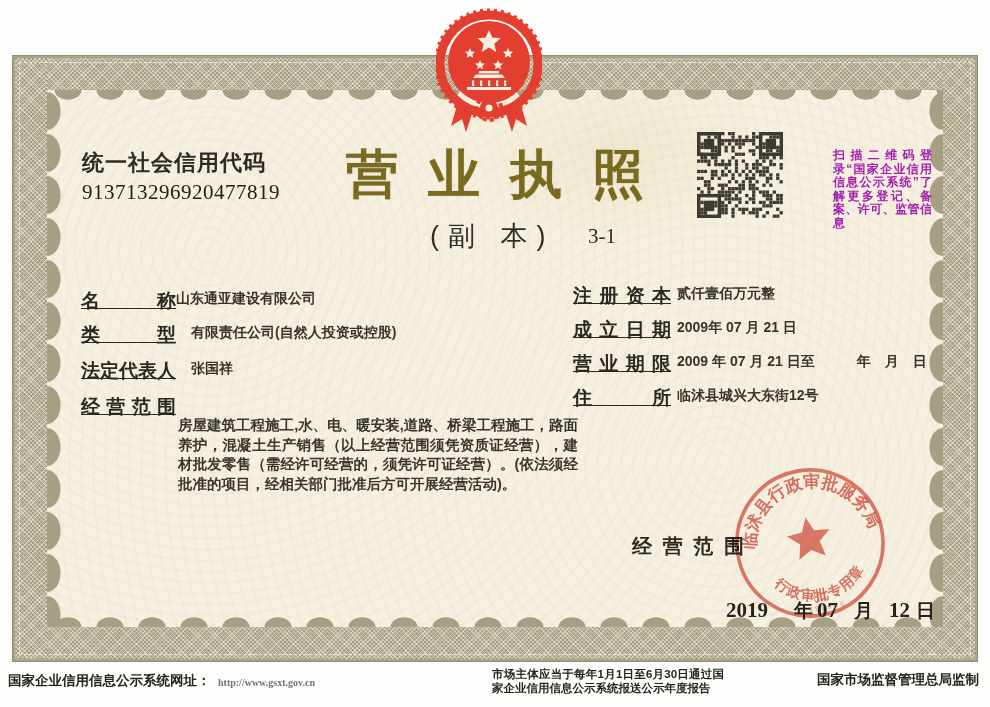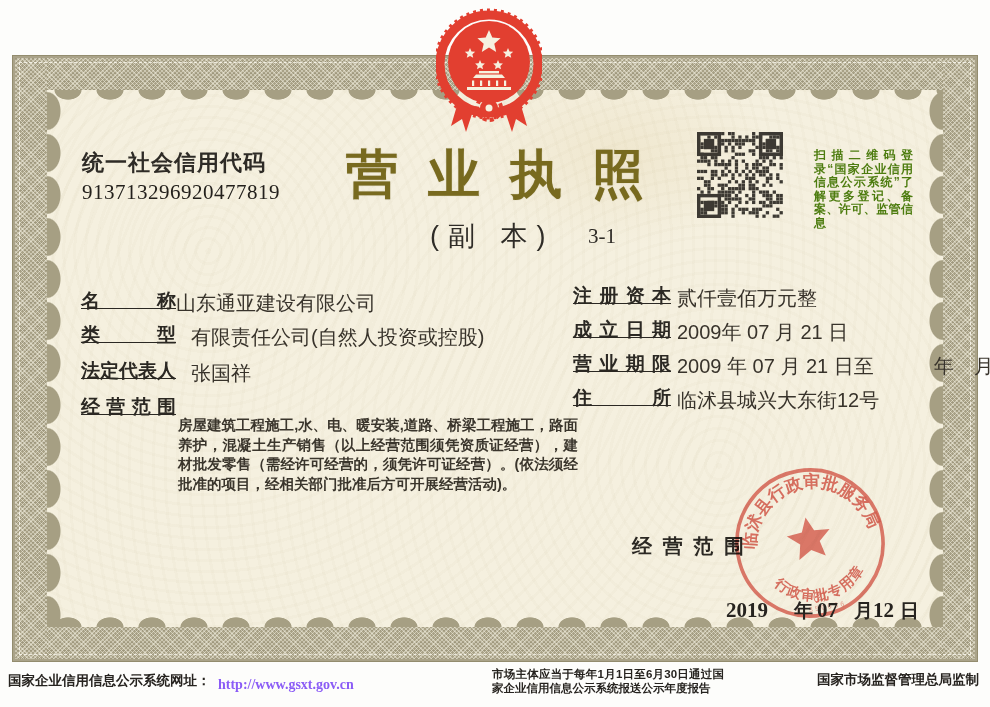--- a/index.html
+++ b/index.html
@@ -46,49 +46,49 @@
 
   
   .credit-label{left:82px;top:148px;font-size:22px;font-weight:700;letter-spacing:1px;color:#2e2b26;}
   .credit-code{left:82px;top:180px;font-size:21px;letter-spacing:.5px;
     font-family:"Liberation Serif","DejaVu Serif",serif;color:#23201c;}
   .title{left:346px;top:140px;font-size:52px;font-weight:700;letter-spacing:30px;
     color:#786a1f;text-shadow:0 0 1px rgba(90,78,20,.4);white-space:nowrap;}
   .subtitle{left:430px;top:218px;font-size:27px;letter-spacing:9px;color:#2f2c27;white-space:nowrap;}
   .copynum{left:588px;top:224px;font-size:21px;font-family:"Liberation Serif","DejaVu Serif",serif;color:#2f2c27;}
   .qr{left:697px;top:132px;width:86px;height:86px;opacity:.88;}
-  .qr-caption{left:814px;top:149px;width:99px;font-size:12px;line-height:13.5px;
-    font-weight:600;color:#4d7c0f;text-align:justify;}
+  .qr-caption{left:833px;top:149px;width:99px;font-size:12px;line-height:13.5px;
+    font-weight:600;color:#a21caf;text-align:justify;}
 
   
   .frow{position:absolute;white-space:nowrap;}
   .flabel{display:inline-block;font-size:19px;font-weight:700;color:#2b2823;
     text-align:justify;text-align-last:justify;vertical-align:baseline;text-decoration:underline;}
   .lw{width:95px;}
   .rw{width:98px;}
-  .fvalue{position:absolute;top:2px;font-size:20px;font-weight:400;color:#38332b;white-space:nowrap;}
+  .fvalue{position:absolute;top:2px;font-size:14px;font-weight:700;color:#38332b;white-space:nowrap;}
   .scope{left:178px;top:416px;width:400px;font-size:14.5px;line-height:19.5px;
     font-weight:600;color:#3a352c;text-align:justify;}
 
   
   .regorg{left:632px;top:533px;width:112px;font-size:20px;font-weight:700;
     text-align:justify;text-align-last:justify;color:#2b2823;}
   .seal{left:727px;top:458px;width:166px;height:170px;mix-blend-mode:multiply;opacity:.9;}
   .dateline{left:726px;top:598px;width:210px;font-size:19px;font-weight:700;color:#26231f;white-space:nowrap;}
   .dnum{font-family:"Liberation Serif","DejaVu Serif",serif;font-size:21px;font-weight:600;}
   .dy{margin-left:0;}
   .dyc{margin-left:26px;}
   .dm{margin-left:4px;}
   .dmc{margin-left:16px;}
-  .dd{}
+  .dd{margin-left:16px;}
   .ddc{margin-left:6px;}
 
   
   .f-weblabel{left:8px;top:672px;font-size:13.5px;font-weight:700;color:#26231f;}
-  .f-url{left:218px;top:677px;font-size:14px;font-weight:700;color:#8b5cf6;
+  .f-url{left:218px;top:677px;font-size:10px;font-weight:700;color:#737373;
     font-family:"Liberation Serif","DejaVu Serif",serif;}
   .f-notice{left:492px;top:667px;width:232px;font-size:11.5px;line-height:14px;
     font-weight:700;color:#26231f;text-align:justify;}
   .f-issuer{left:817px;top:671px;font-size:13.5px;font-weight:700;color:#26231f;}
 </style>
 </head>
 <body>
 
 <div class="cert">
   <div class="frame">

